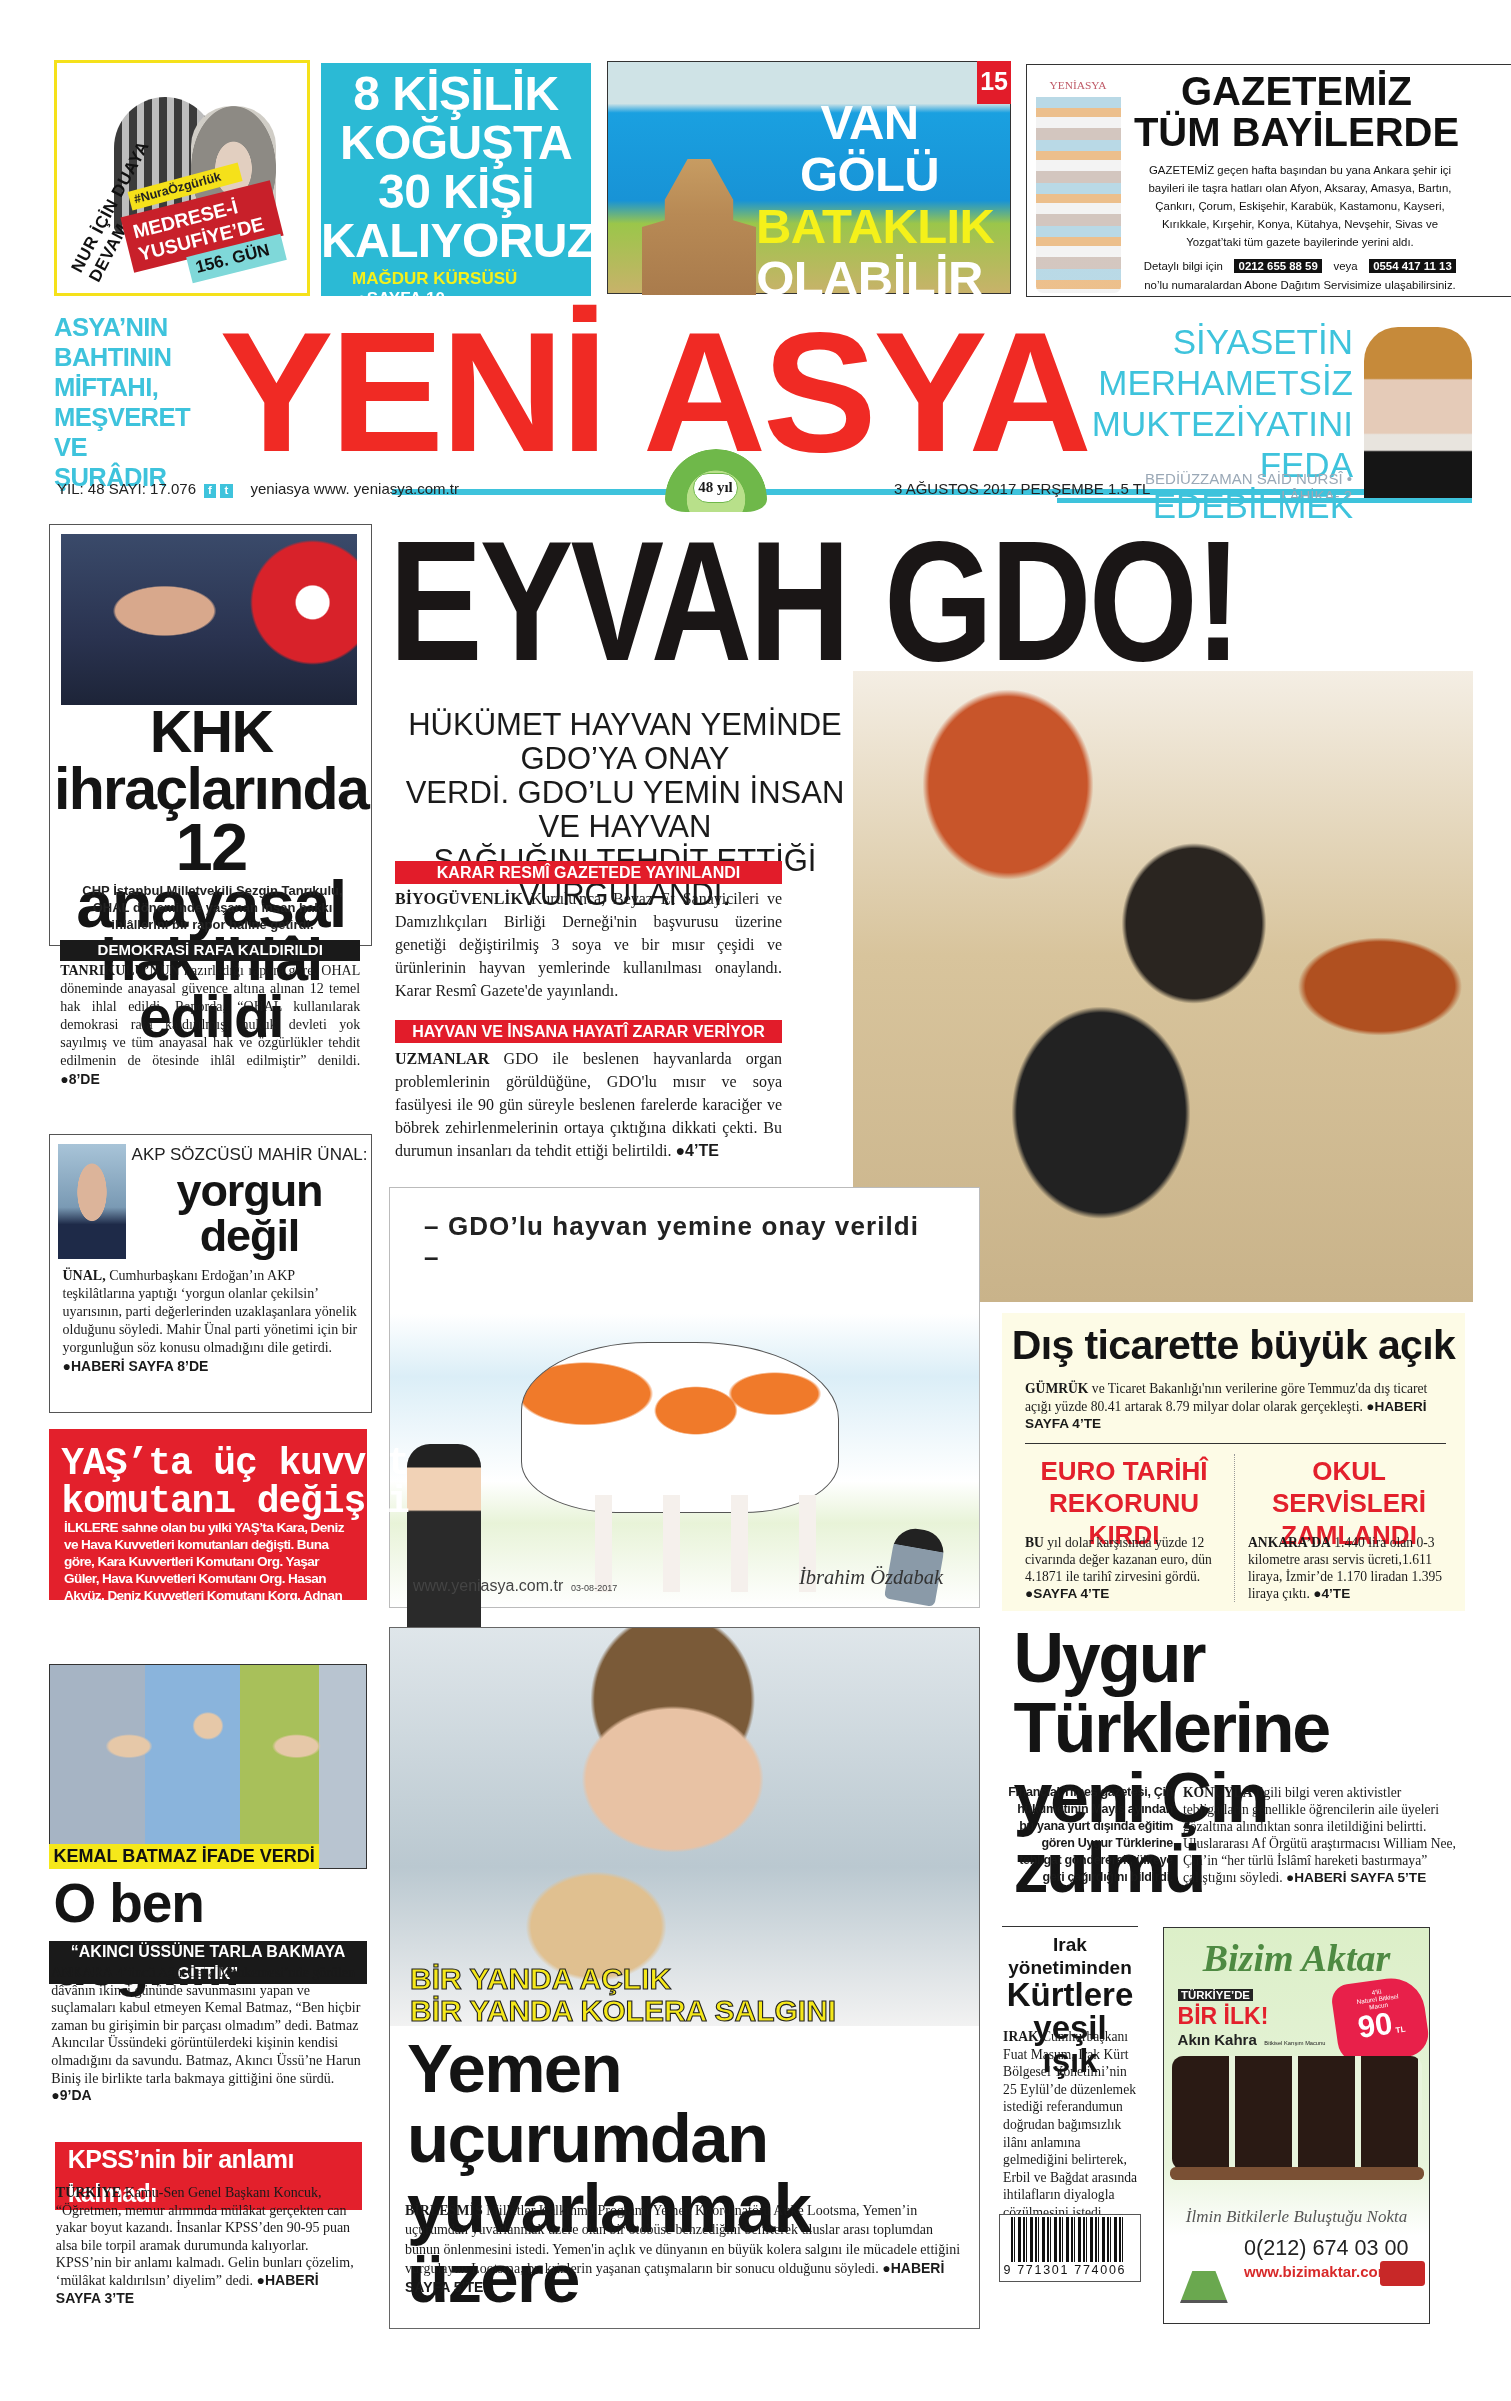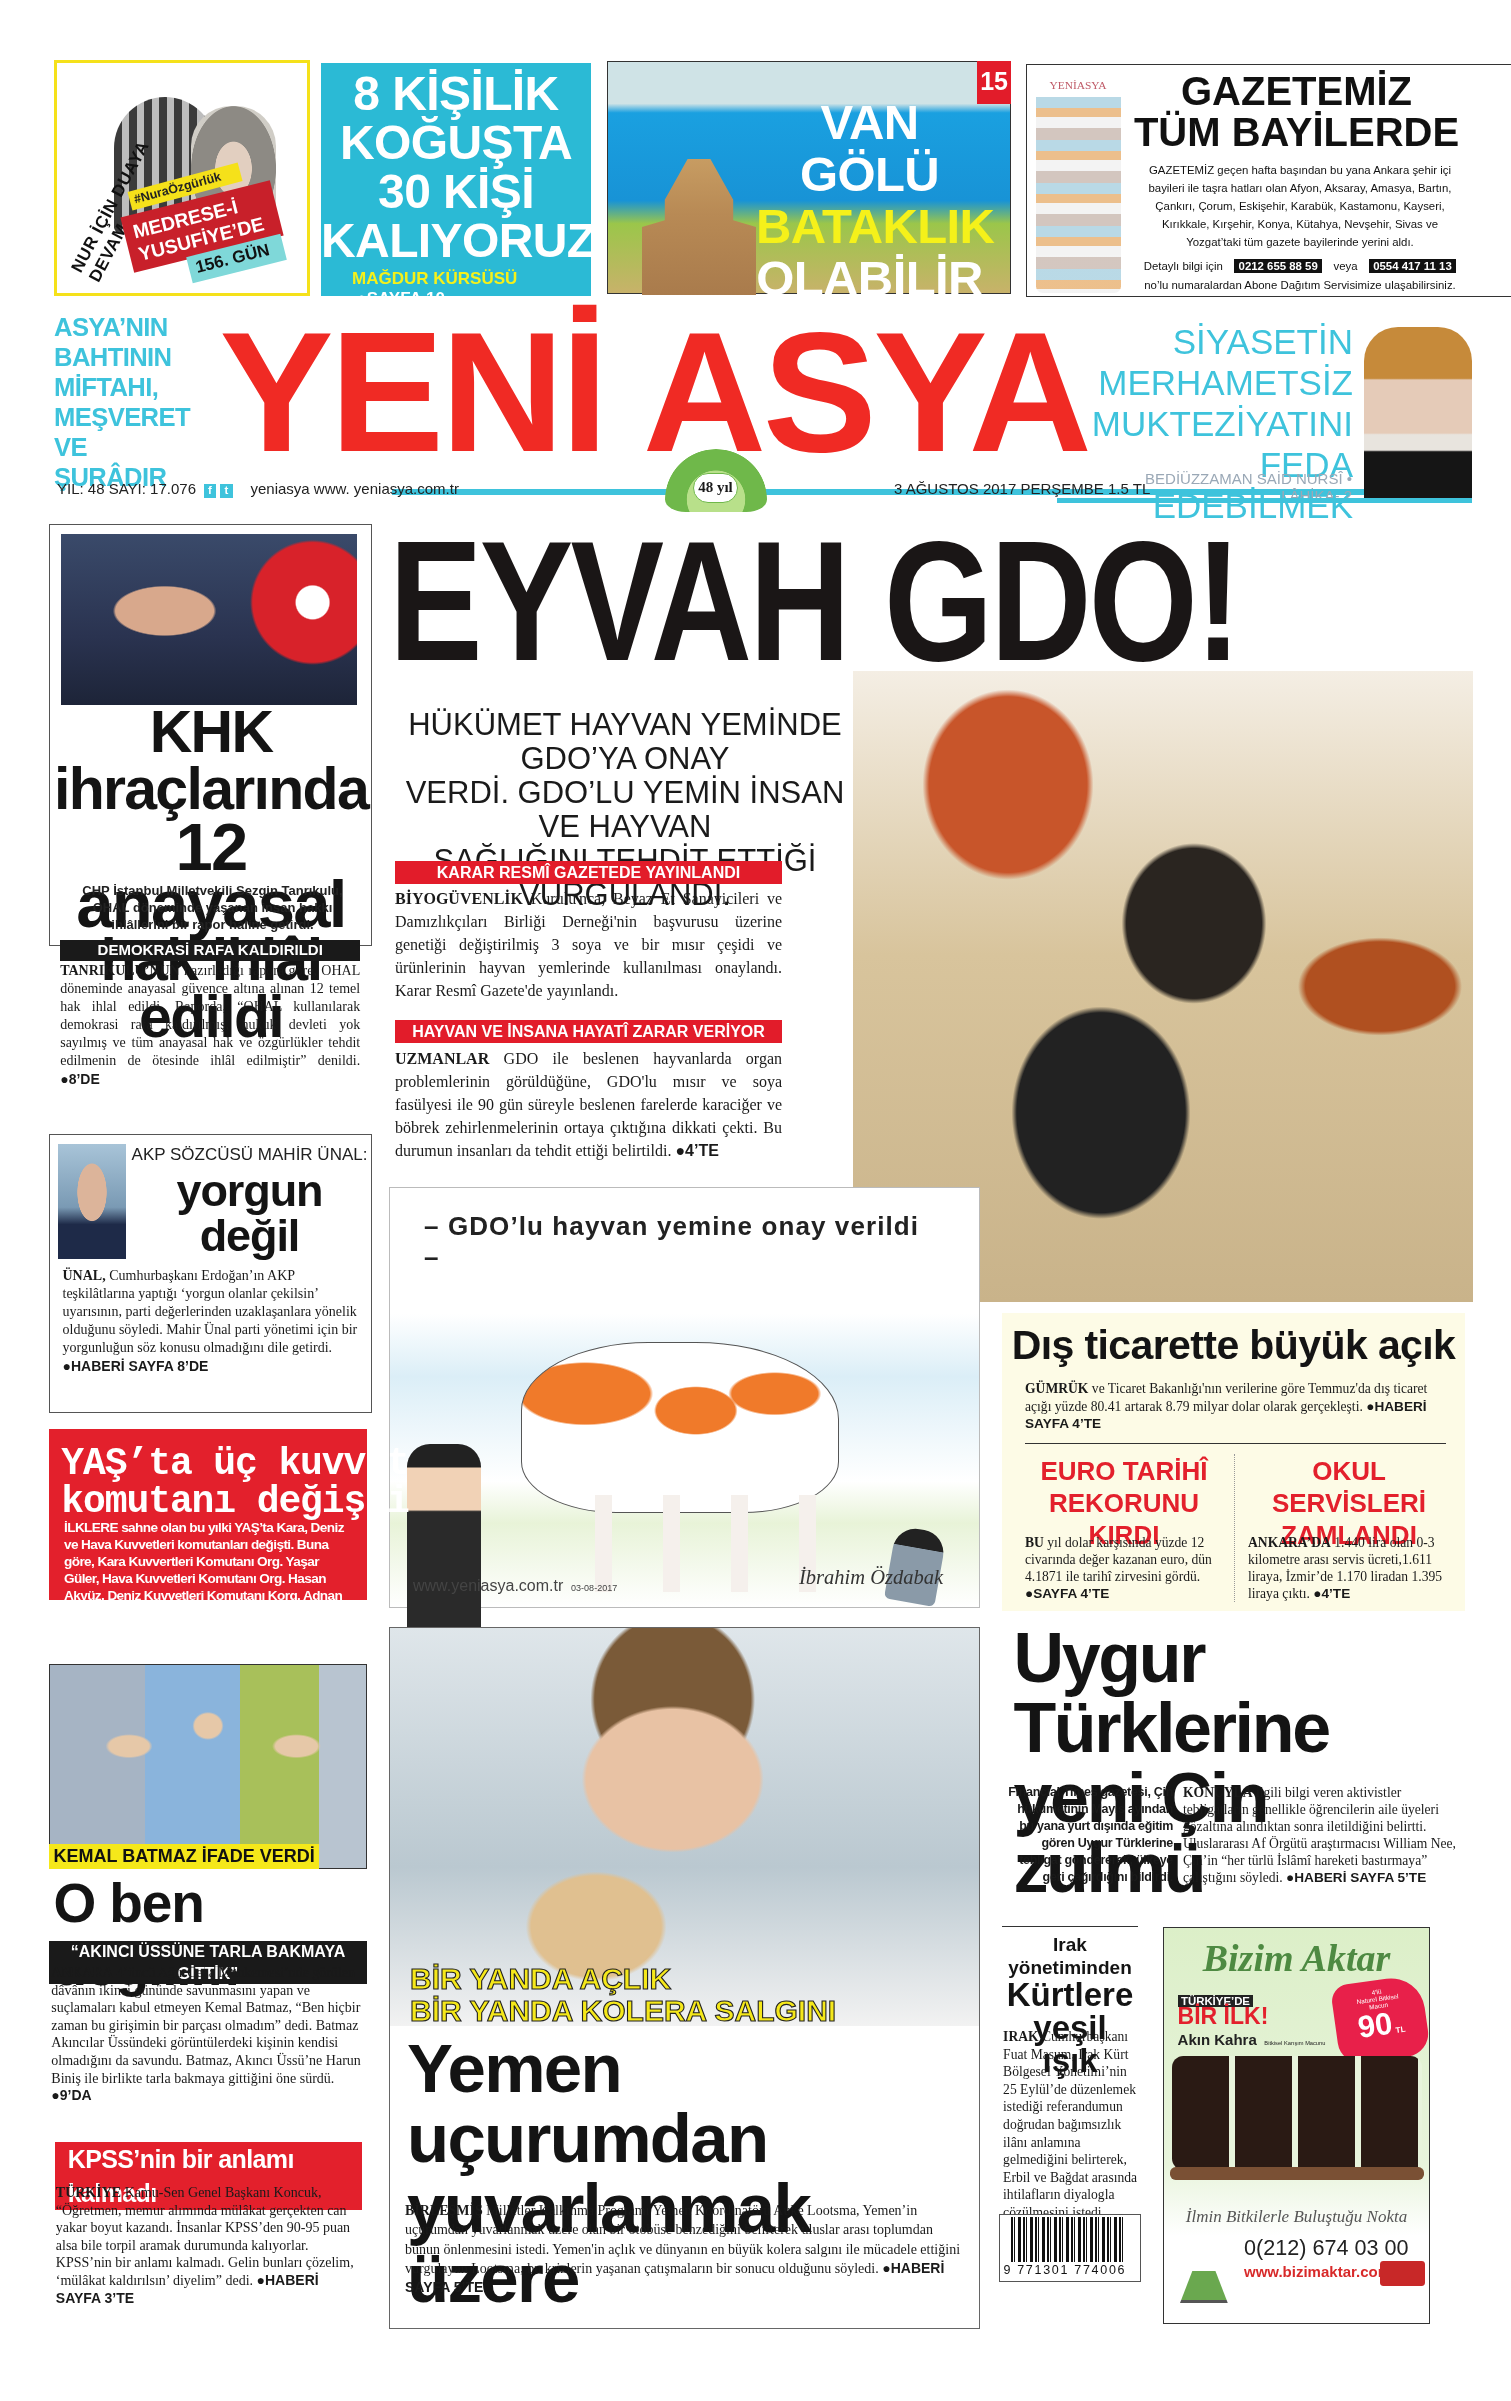--- a/index.html
+++ b/index.html
@@ -283,21 +283,21 @@
   </p>
 </div>
 
 <div class="abs" style="left:999px;top:2214px;width:142px;height:68px;border:1.7px solid #555;background:#fff;">
   <div class="abs" style="left:11.4px;top:2.3px;width:114px;height:45px;background:repeating-linear-gradient(90deg,#111 0 1.7px,#fff 1.7px 3.4px,#111 3.4px 4.5px,#fff 4.5px 7.4px,#111 7.4px 10.2px,#fff 10.2px 12px);"></div>
   <div class="abs sans" style="left:3.4px;top:48px;width:134px;font-size:12.5px;letter-spacing:1.7px;color:#111;">9 771301 774006</div>
 </div>
 
 <div class="abs" style="left:1163px;top:1927px;width:267px;height:397px;border:1.1px solid #333;background:linear-gradient(180deg,#dcefc8 0%,#e8f4dc 60%,#ffffff 78%);">
   <div class="abs serif center" style="left:0;top:8px;width:265px;font-size:38px;font-style:italic;font-weight:700;color:#4e8a42;">Bizim Aktar</div>
-  <div class="abs sans bold" style="left:13.6px;top:61px;background:#222;color:#fff;font-size:11.4px;padding:0 3.4px;margin-top:6px;">TÜRKİYE’DE</div>
+  <div class="abs sans bold" style="left:13.6px;top:61px;background:#222;color:#fff;font-size:11.4px;padding:0 3.4px;">TÜRKİYE’DE</div>
   <div class="abs sans bold" style="left:13.6px;top:75px;color:#e3202c;font-size:23px;">BİR İLK!</div>
   <div class="abs sans bold" style="left:13.6px;top:103px;font-size:15px;color:#222;">
     <span>Akın Kahra</span>
     <span style="font-size:5.7px;font-weight:400;margin-left:3.4px;">Bitkisel Karışım Macunu</span>
   </div>
   <div class="abs sans center" style="left:171px;top:52px;width:91px;height:80px;background:#e8204a;color:#fff;border-radius:17px 34px 23px 23px;transform:rotate(-8deg);">
     <div style="font-size:6.3px;margin-top:8px;">4'lü</div>
     <div style="font-size:6.3px;">Naturel Bitkisel</div>
     <div style="font-size:6.3px;">Macun</div>
     <span style="font-size:31px;font-weight:700;line-height:32px;">90</span>

